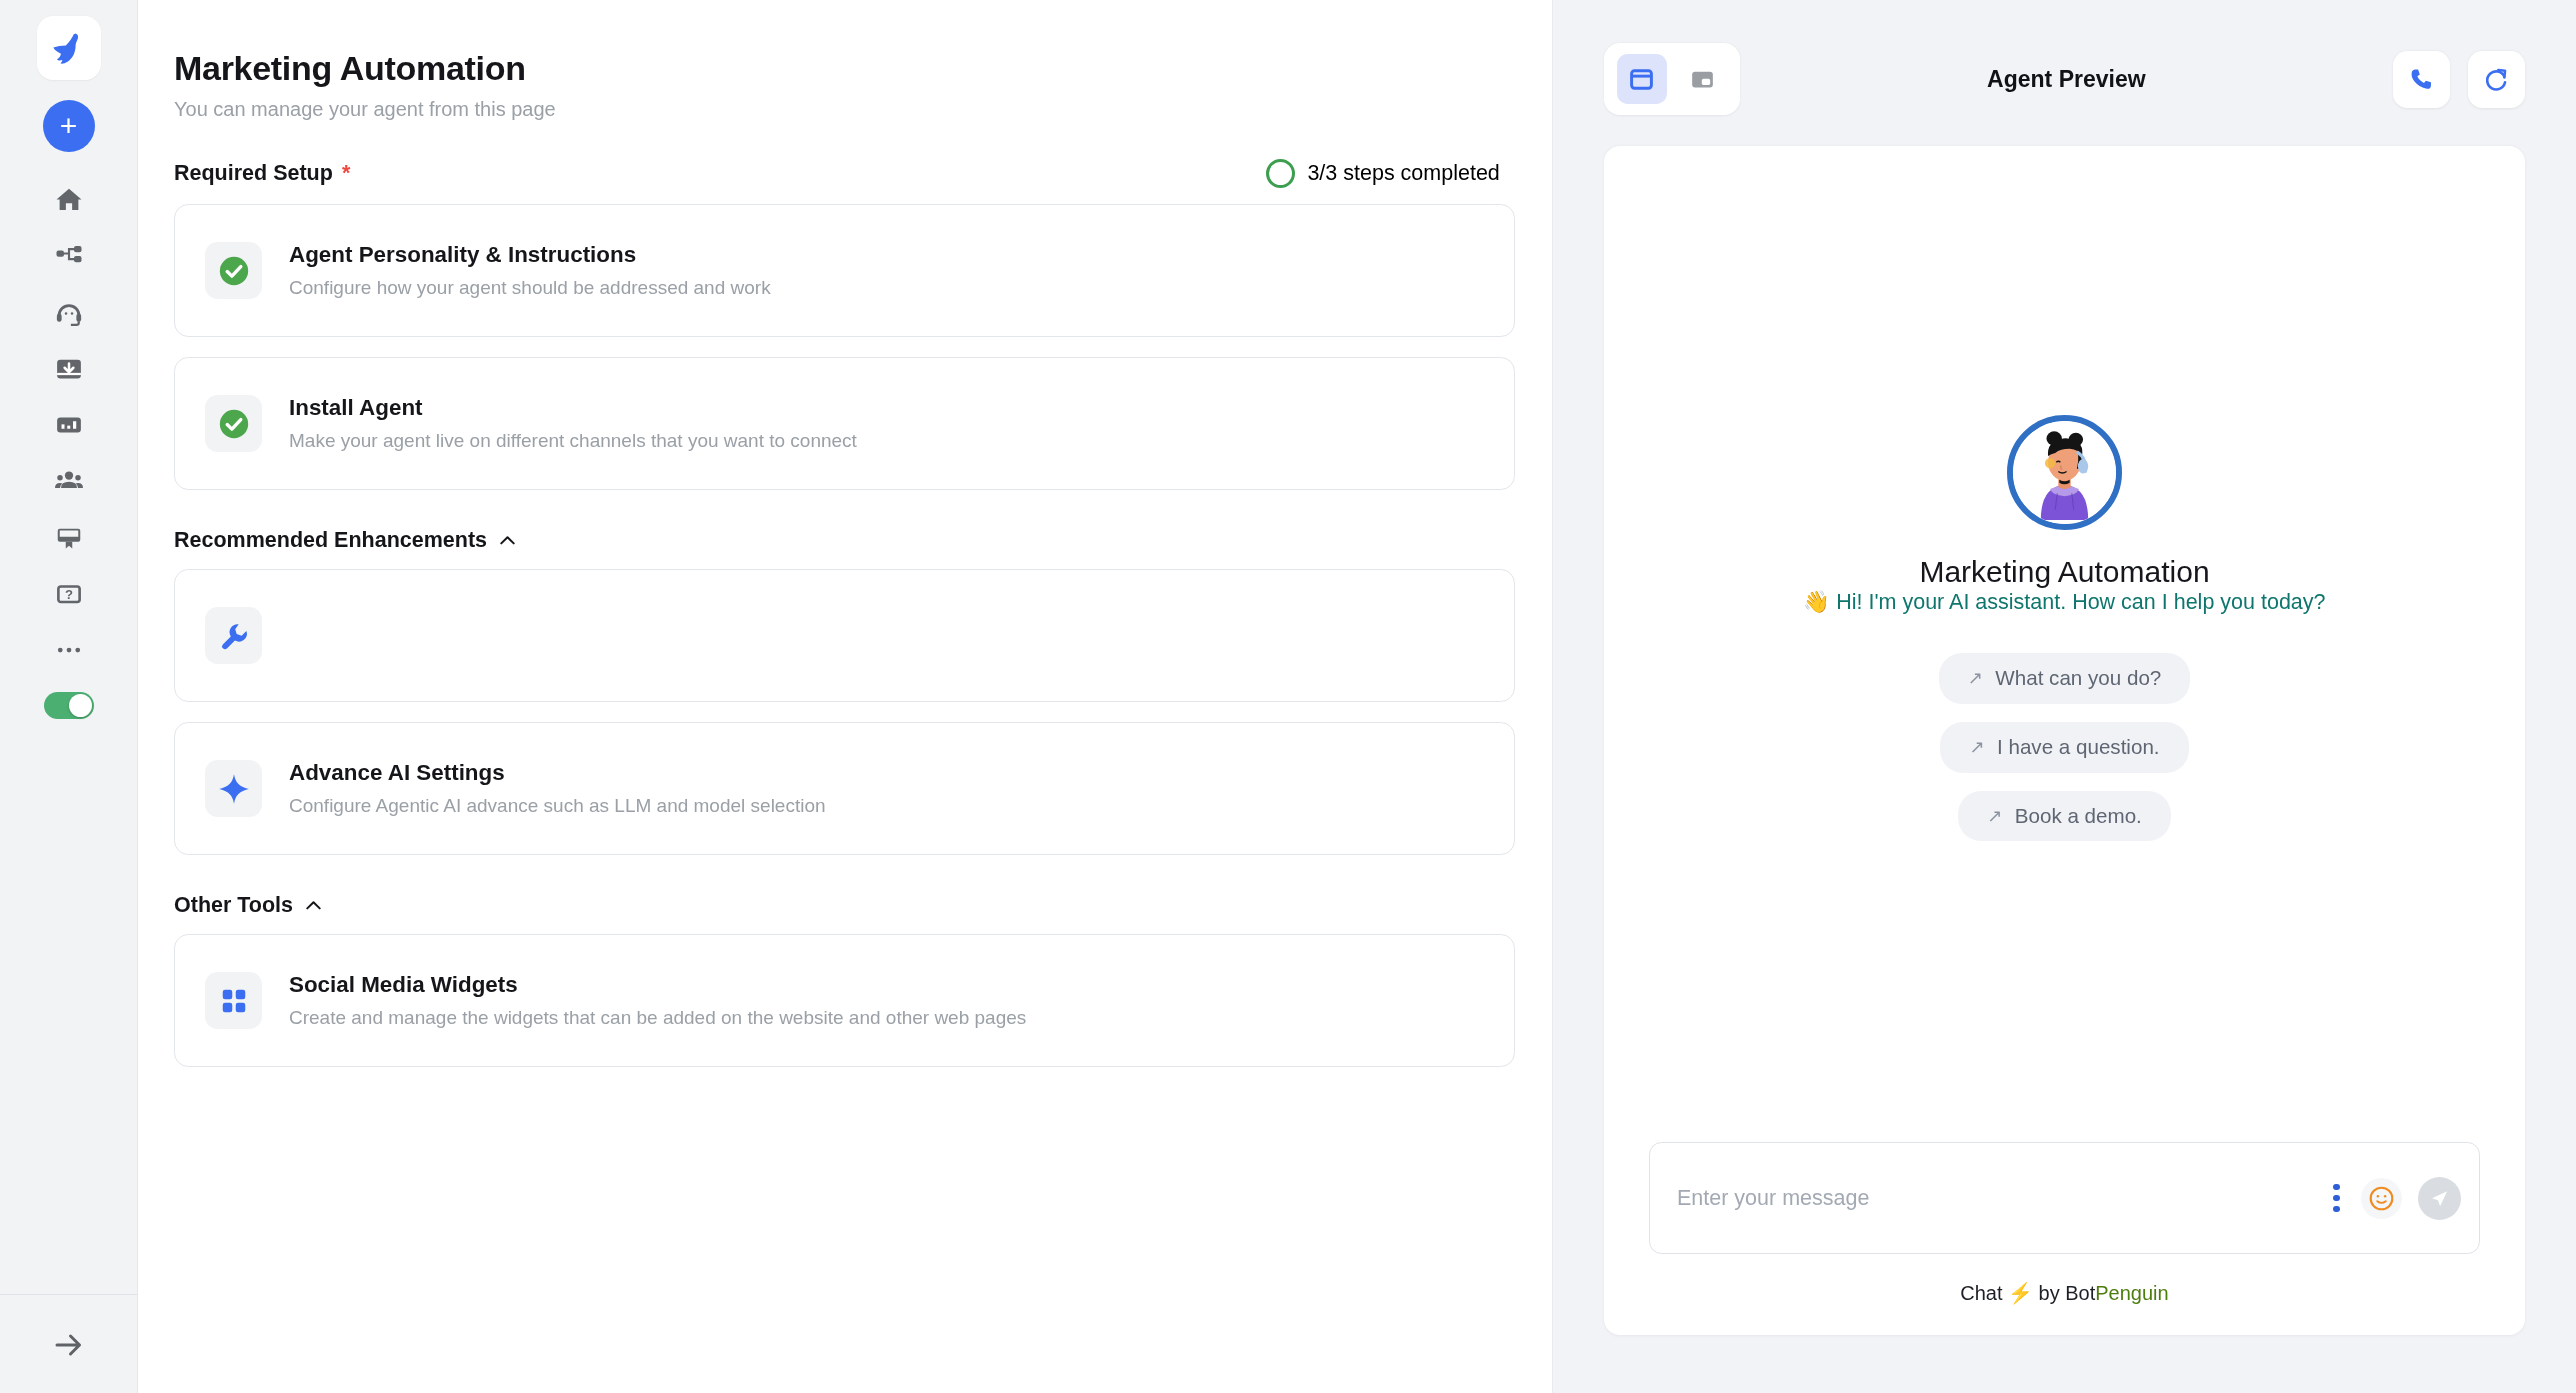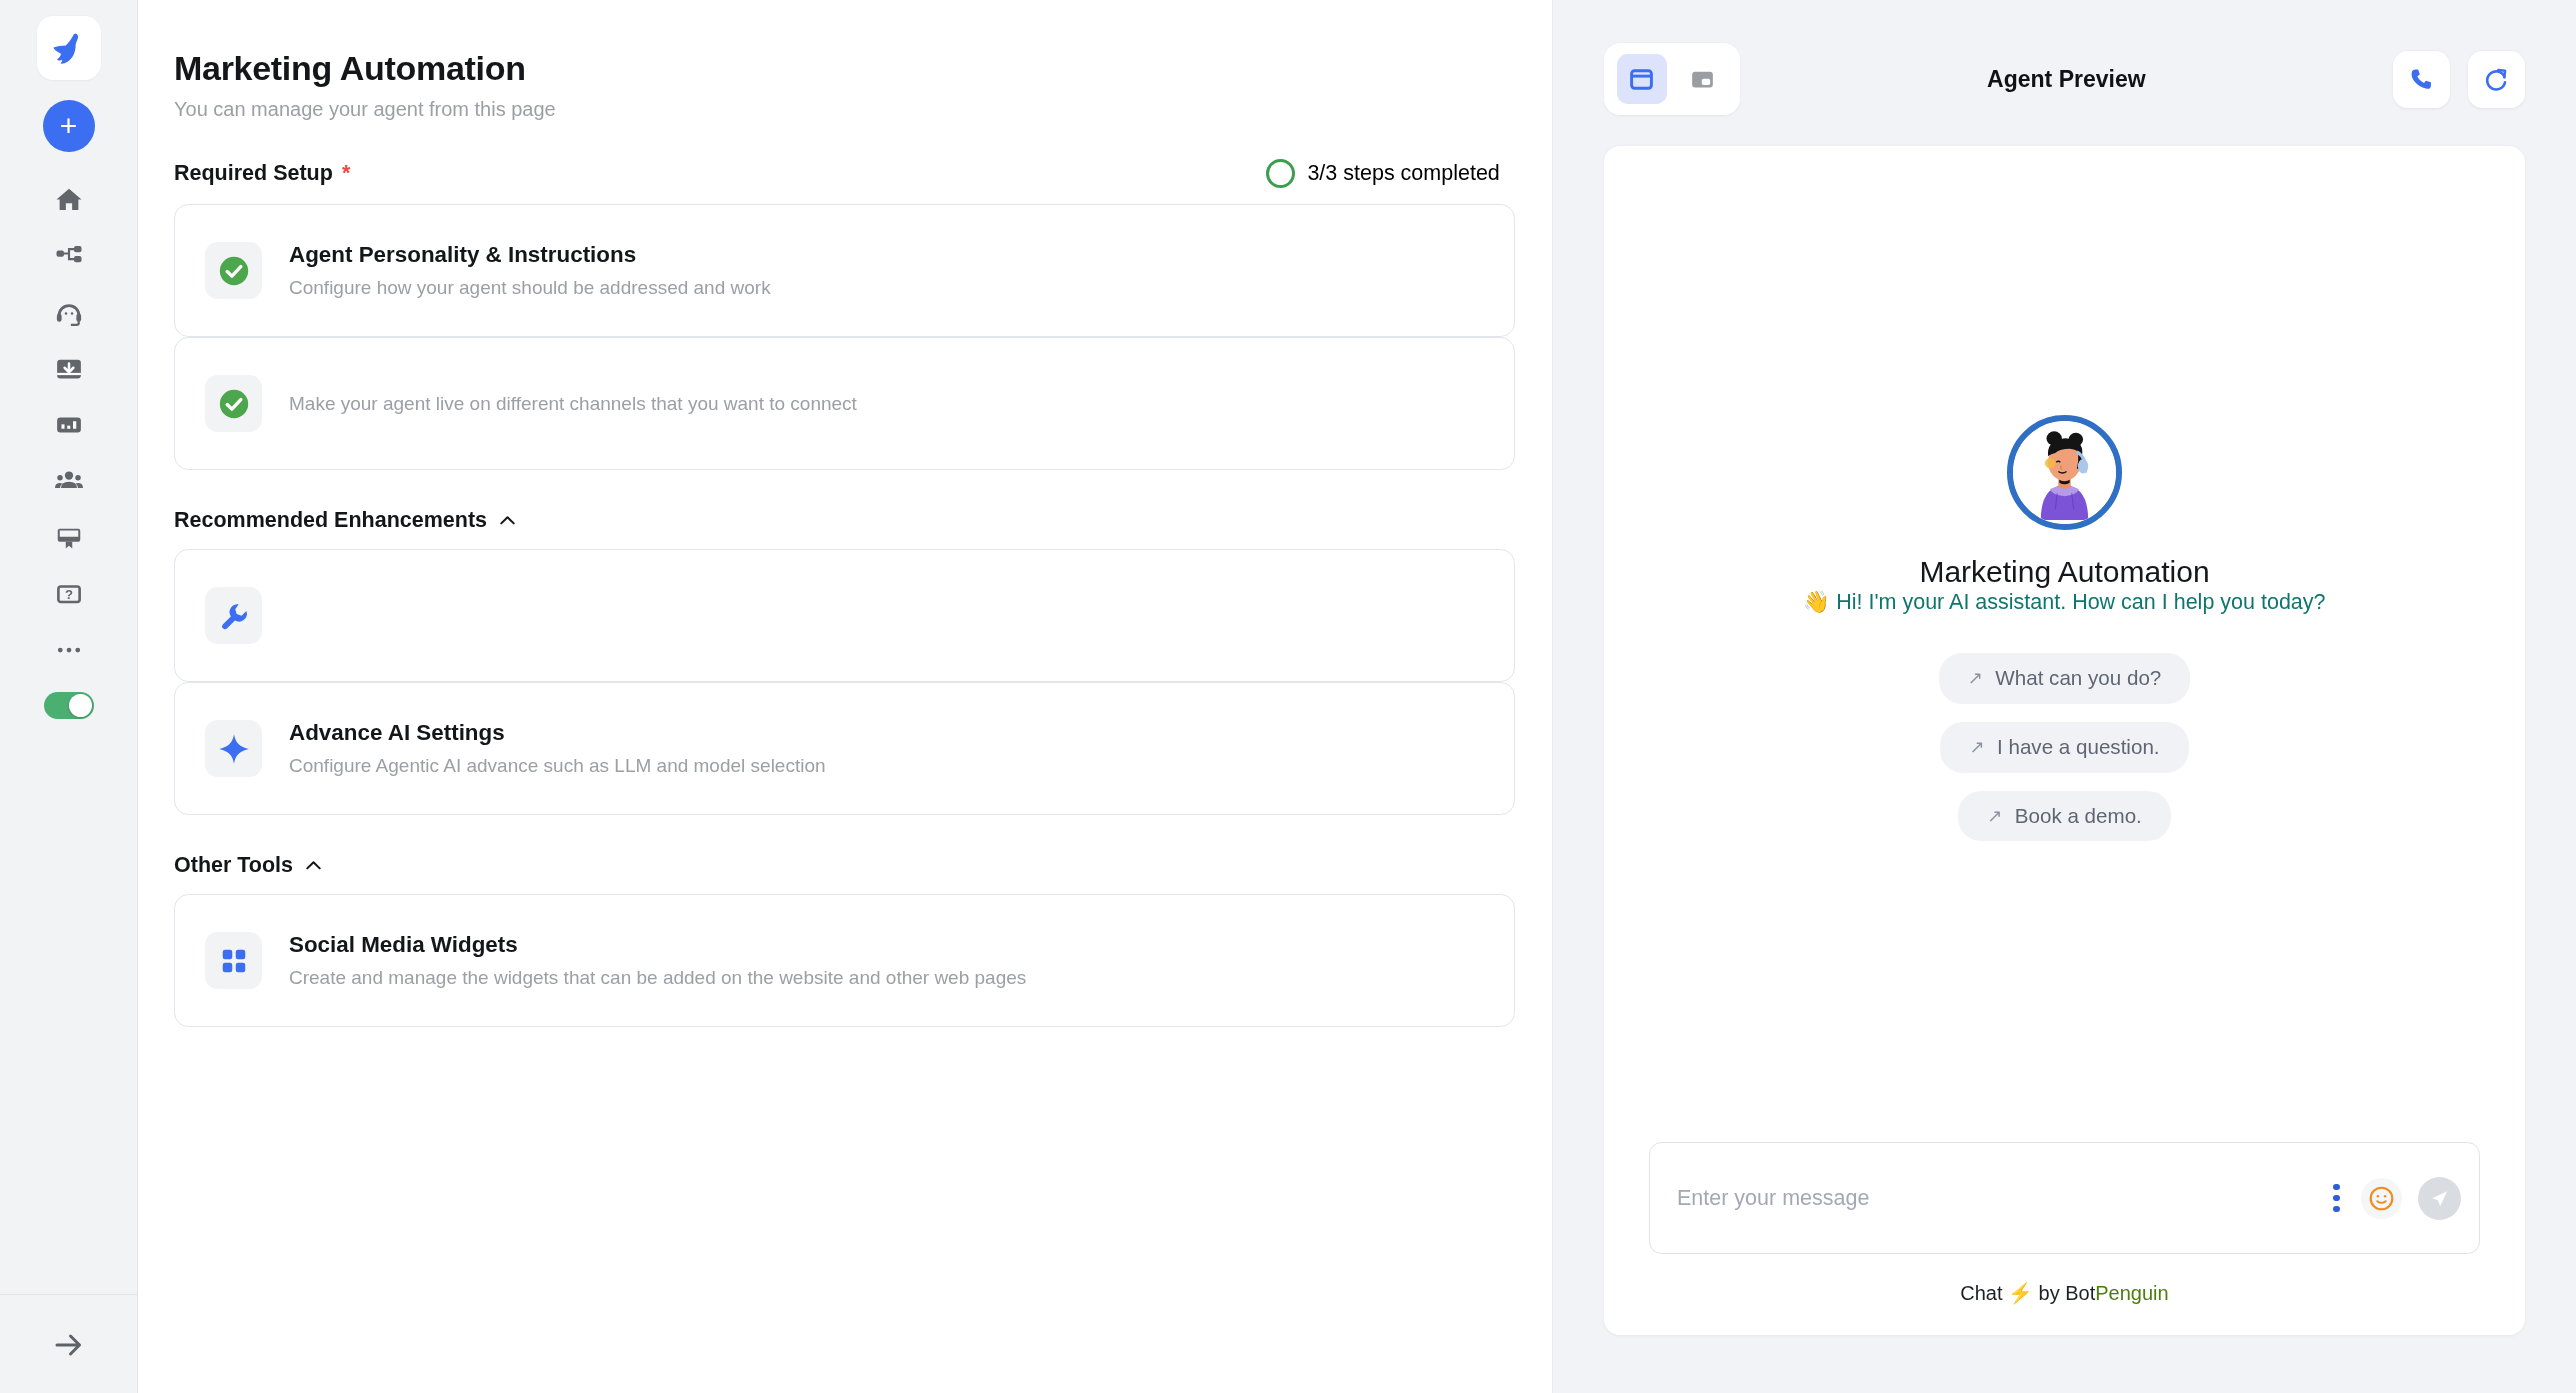--- a/index.html
+++ b/index.html
@@ -89,21 +89,21 @@
     width: 29px; height: 29px; border-radius: 50%;
     border: 3.6px solid #3d9e50;
   }
   .chev { display: inline-flex; align-items: center; }
 
   .cards { margin-top: 16px; }
   .card {
     border: 0.9px solid #e2e5ea; border-radius: 14.3px;
     background: #fff; height: 133px;
     display: flex; align-items: center;
-    padding: 0 30px; 
+    padding: 0 30px; margin-bottom: 20px;
     width: 1341px;
   }
   .card-icon {
     width: 57px; height: 57px; flex: 0 0 57px;
     background: #f1f3f5; border-radius: 12.5px;
     display: flex; align-items: center; justify-content: center;
     margin-right: 27px;
   }
   .card-text { display: flex; flex-direction: column; gap: 9px; }
   .card-title { font-size: 22.4px; font-weight: bold; color: #14161a; }
@@ -328,20 +328,21 @@
 
 
       <div class="card">
         <div class="card-icon">
           <svg width="34" height="34" viewBox="0 0 24 24">
             <circle cx="12" cy="12" r="10" fill="#4ca64c"></circle>
             <path d="M7.2 12.4 L10.5 15.6 L16.8 8.9" stroke="#fff" stroke-width="2.4" fill="none" stroke-linecap="round" stroke-linejoin="round"></path>
           </svg>
         </div>
         <div class="card-text">
+          <div class="card-title">Install Agent</div>
           <div class="card-desc">Make your agent live on different channels that you want to connect</div>
         </div>
       </div>
     </div>
 
     <div class="section-row">
       <div class="section-title">
         <span>Recommended Enhancements</span>
         <span class="chev">
           <svg width="23" height="23" viewBox="0 0 24 24">

